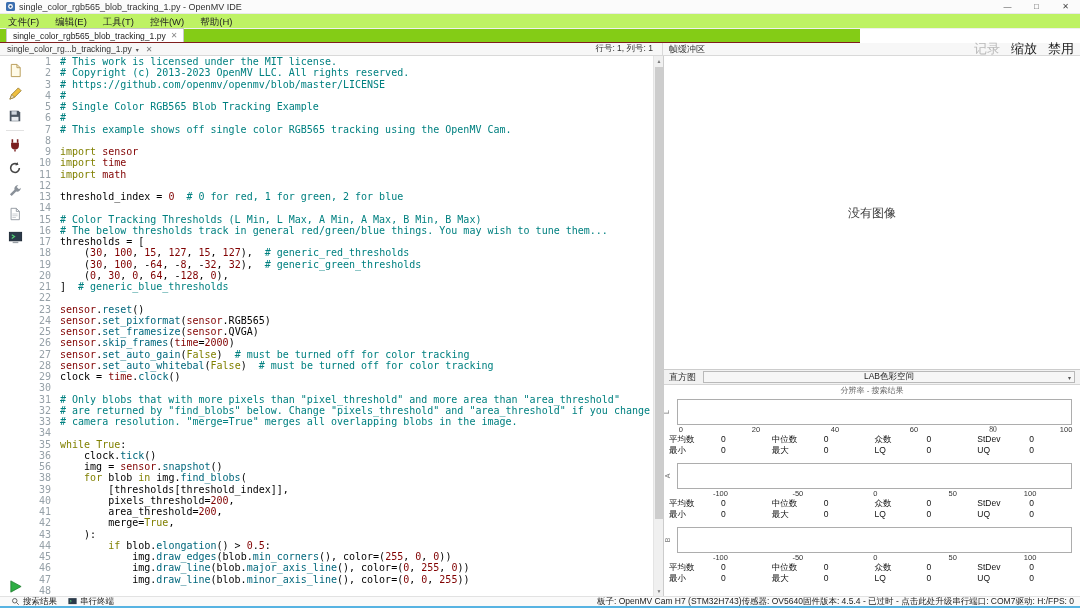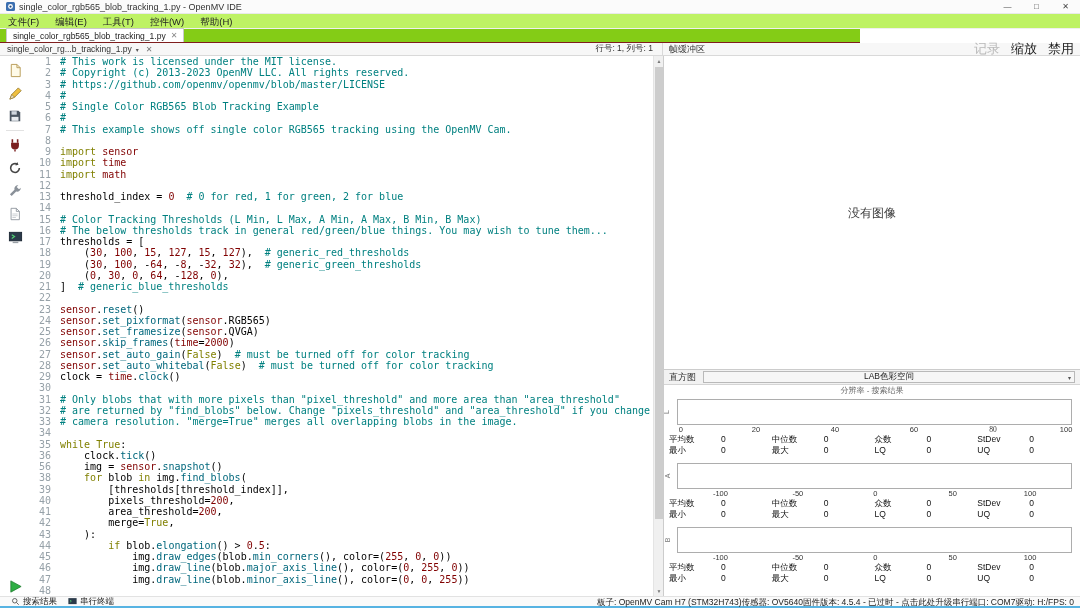--- a/index.html
+++ b/index.html
@@ -66,21 +66,21 @@
   .ch-name{position:absolute;left:1px;top:50%;transform:translate(0,-50%) rotate(-90deg);font-size:7px;color:#777}
   .hist-box{margin:0 8px 0 13px;height:26px;border:1px solid #adadad;background:#fff}
   .ticks{position:relative;height:9px;margin:0 8px 0 13px;font-size:7.5px;color:#333}
   .tick{position:absolute;transform:translateX(-50%);line-height:9px}
   .stat-row{display:grid;grid-template-columns:repeat(4,1fr);height:11px;line-height:11px;font-size:8.5px;padding-left:5px}
   .stat-cell{position:relative}
   .stat-lbl{color:#111}
   .stat-val{position:absolute;left:52px;color:#111}
 
   
-  .statusbar{position:absolute;bottom:0;left:0;width:1080px;height:12px;background:#fafafa;border-top:1px solid #e2e2e2;border-bottom:2px solid #57b3e2;display:flex;font-size:8.5px;color:#222}
+  .statusbar{position:absolute;bottom:0;left:0;width:1080px;height:12px;background:#fafafa;border-top:1px solid #e2e2e2;border-bottom:2px solid #57b3e2;display:flex;align-items:center;font-size:8.5px;color:#222}
   .sb-btn{display:flex;align-items:center;gap:3px;margin-left:11px}
   .sb-right{margin-left:auto;display:flex;padding-right:6px;white-space:nowrap}
 </style>
 </head>
 <body>
 
 <div class="titlebar">
   <span class="app-icon">
     <svg width="9" height="9" viewBox="0 0 12 12">
         <rect width="12" height="12" rx="2" fill="#3b6fb0"></rect>

